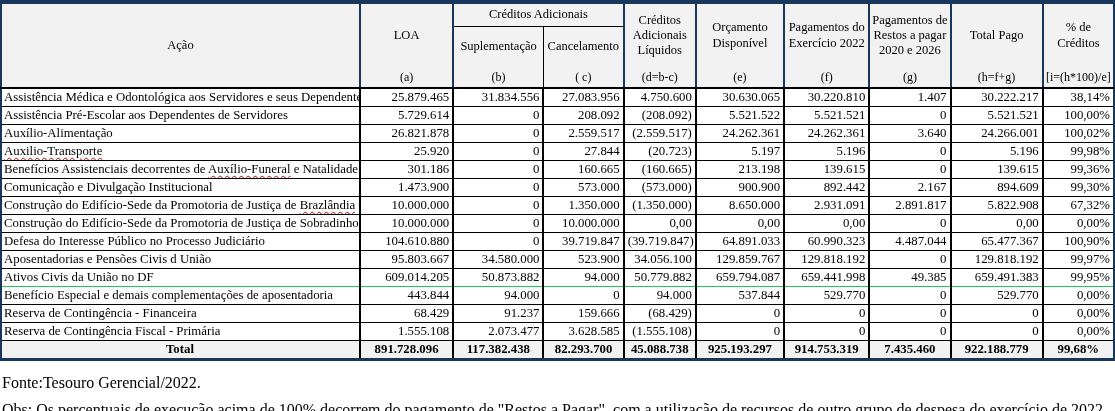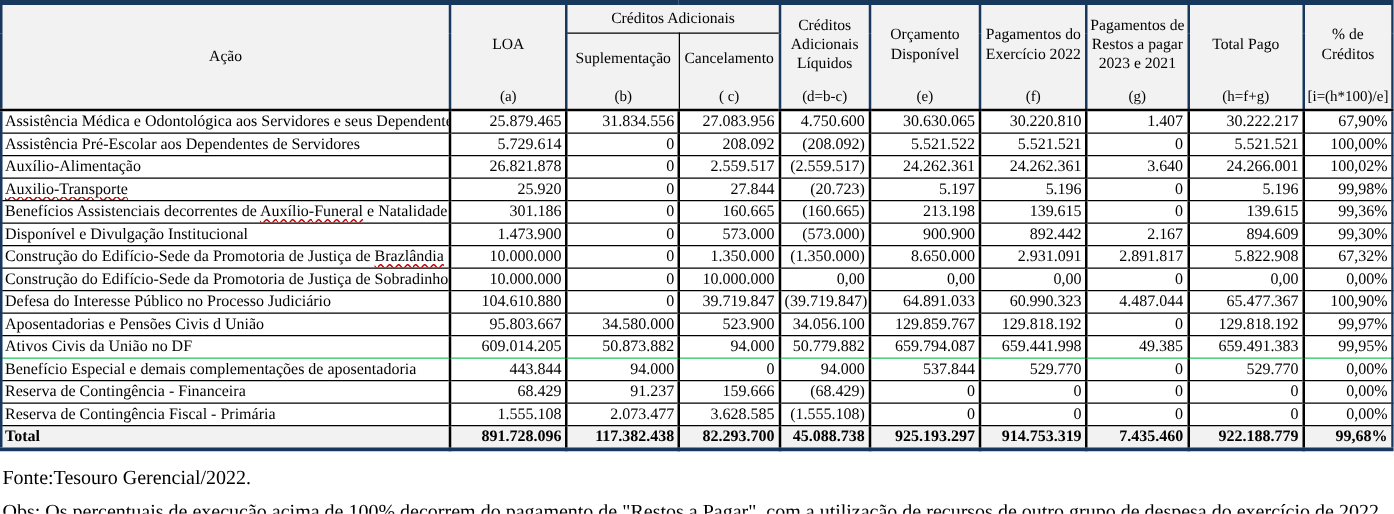--- a/index.html
+++ b/index.html
@@ -46,21 +46,21 @@
     border-right:2px solid #000;
     padding:0 3px 1px 3px;
     white-space:nowrap;
     overflow:hidden;
   }
   tbody td.c-name { text-align:left; padding-left:2px; }
   tbody td.c-num  { text-align:right; }
   tbody td:last-child { border-right:none; }
   tbody tr.thick-top td { border-top:1px solid #22c55e; }
   tbody tr.total { height:19px; }
-  tbody tr.total td { background:#F2F2F2; font-weight:bold; }
+  tbody tr.total td { background:#F2F2F2; font-weight:bold;text-align:center; }
   .squiggle {
     text-decoration-line:underline;
     text-decoration-style:wavy;
     text-decoration-color:#C00000;
     text-decoration-thickness:1px;
     text-underline-offset:2px;
   }
   .u { text-decoration:underline; }
   .footer { font-size:16px; }
   .fonte { margin:13px 0 0 2px; }
@@ -109,21 +109,21 @@
         </div>
       </th>
       <th rowspan="2" class="tall">
         <div class="hcell">
           <div class="hlabel">Pagamentos do Exercício 2022</div>
           <div class="hcode">(f)</div>
         </div>
       </th>
       <th rowspan="2" class="tall">
         <div class="hcell">
-          <div class="hlabel">Pagamentos de Restos a pagar 2023 e 2021</div>
+          <div class="hlabel">Pagamentos de Restos a pagar 2020 e 2026</div>
           <div class="hcode">(g)</div>
         </div>
       </th>
       <th rowspan="2" class="tall">
         <div class="hcell">
           <div class="hlabel">Total Pago</div>
           <div class="hcode">(h=f+g)</div>
         </div>
       </th>
       <th rowspan="2" class="tall last">
@@ -152,21 +152,21 @@
       <tr>
         <td class="c-name">Assistência Médica e Odontológica aos Servidores e seus Dependentes</td>
         <td class="c-num">25.879.465</td>
         <td class="c-num">31.834.556</td>
         <td class="c-num">27.083.956</td>
         <td class="c-num">4.750.600</td>
         <td class="c-num">30.630.065</td>
         <td class="c-num">30.220.810</td>
         <td class="c-num">1.407</td>
         <td class="c-num">30.222.217</td>
-        <td class="c-num">67,90%</td>
+        <td class="c-num">38,14%</td>
       </tr>
       <tr>
         <td class="c-name">Assistência Pré-Escolar aos Dependentes de Servidores</td>
         <td class="c-num">5.729.614</td>
         <td class="c-num">0</td>
         <td class="c-num">208.092</td>
         <td class="c-num">(208.092)</td>
         <td class="c-num">5.521.522</td>
         <td class="c-num">5.521.521</td>
         <td class="c-num">0</td>
@@ -203,21 +203,21 @@
         <td class="c-num">0</td>
         <td class="c-num">160.665</td>
         <td class="c-num">(160.665)</td>
         <td class="c-num">213.198</td>
         <td class="c-num">139.615</td>
         <td class="c-num">0</td>
         <td class="c-num">139.615</td>
         <td class="c-num">99,36%</td>
       </tr>
       <tr>
-        <td class="c-name">Disponível e Divulgação Institucional</td>
+        <td class="c-name">Comunicação e Divulgação Institucional</td>
         <td class="c-num">1.473.900</td>
         <td class="c-num">0</td>
         <td class="c-num">573.000</td>
         <td class="c-num">(573.000)</td>
         <td class="c-num">900.900</td>
         <td class="c-num">892.442</td>
         <td class="c-num">2.167</td>
         <td class="c-num">894.609</td>
         <td class="c-num">99,30%</td>
       </tr>

